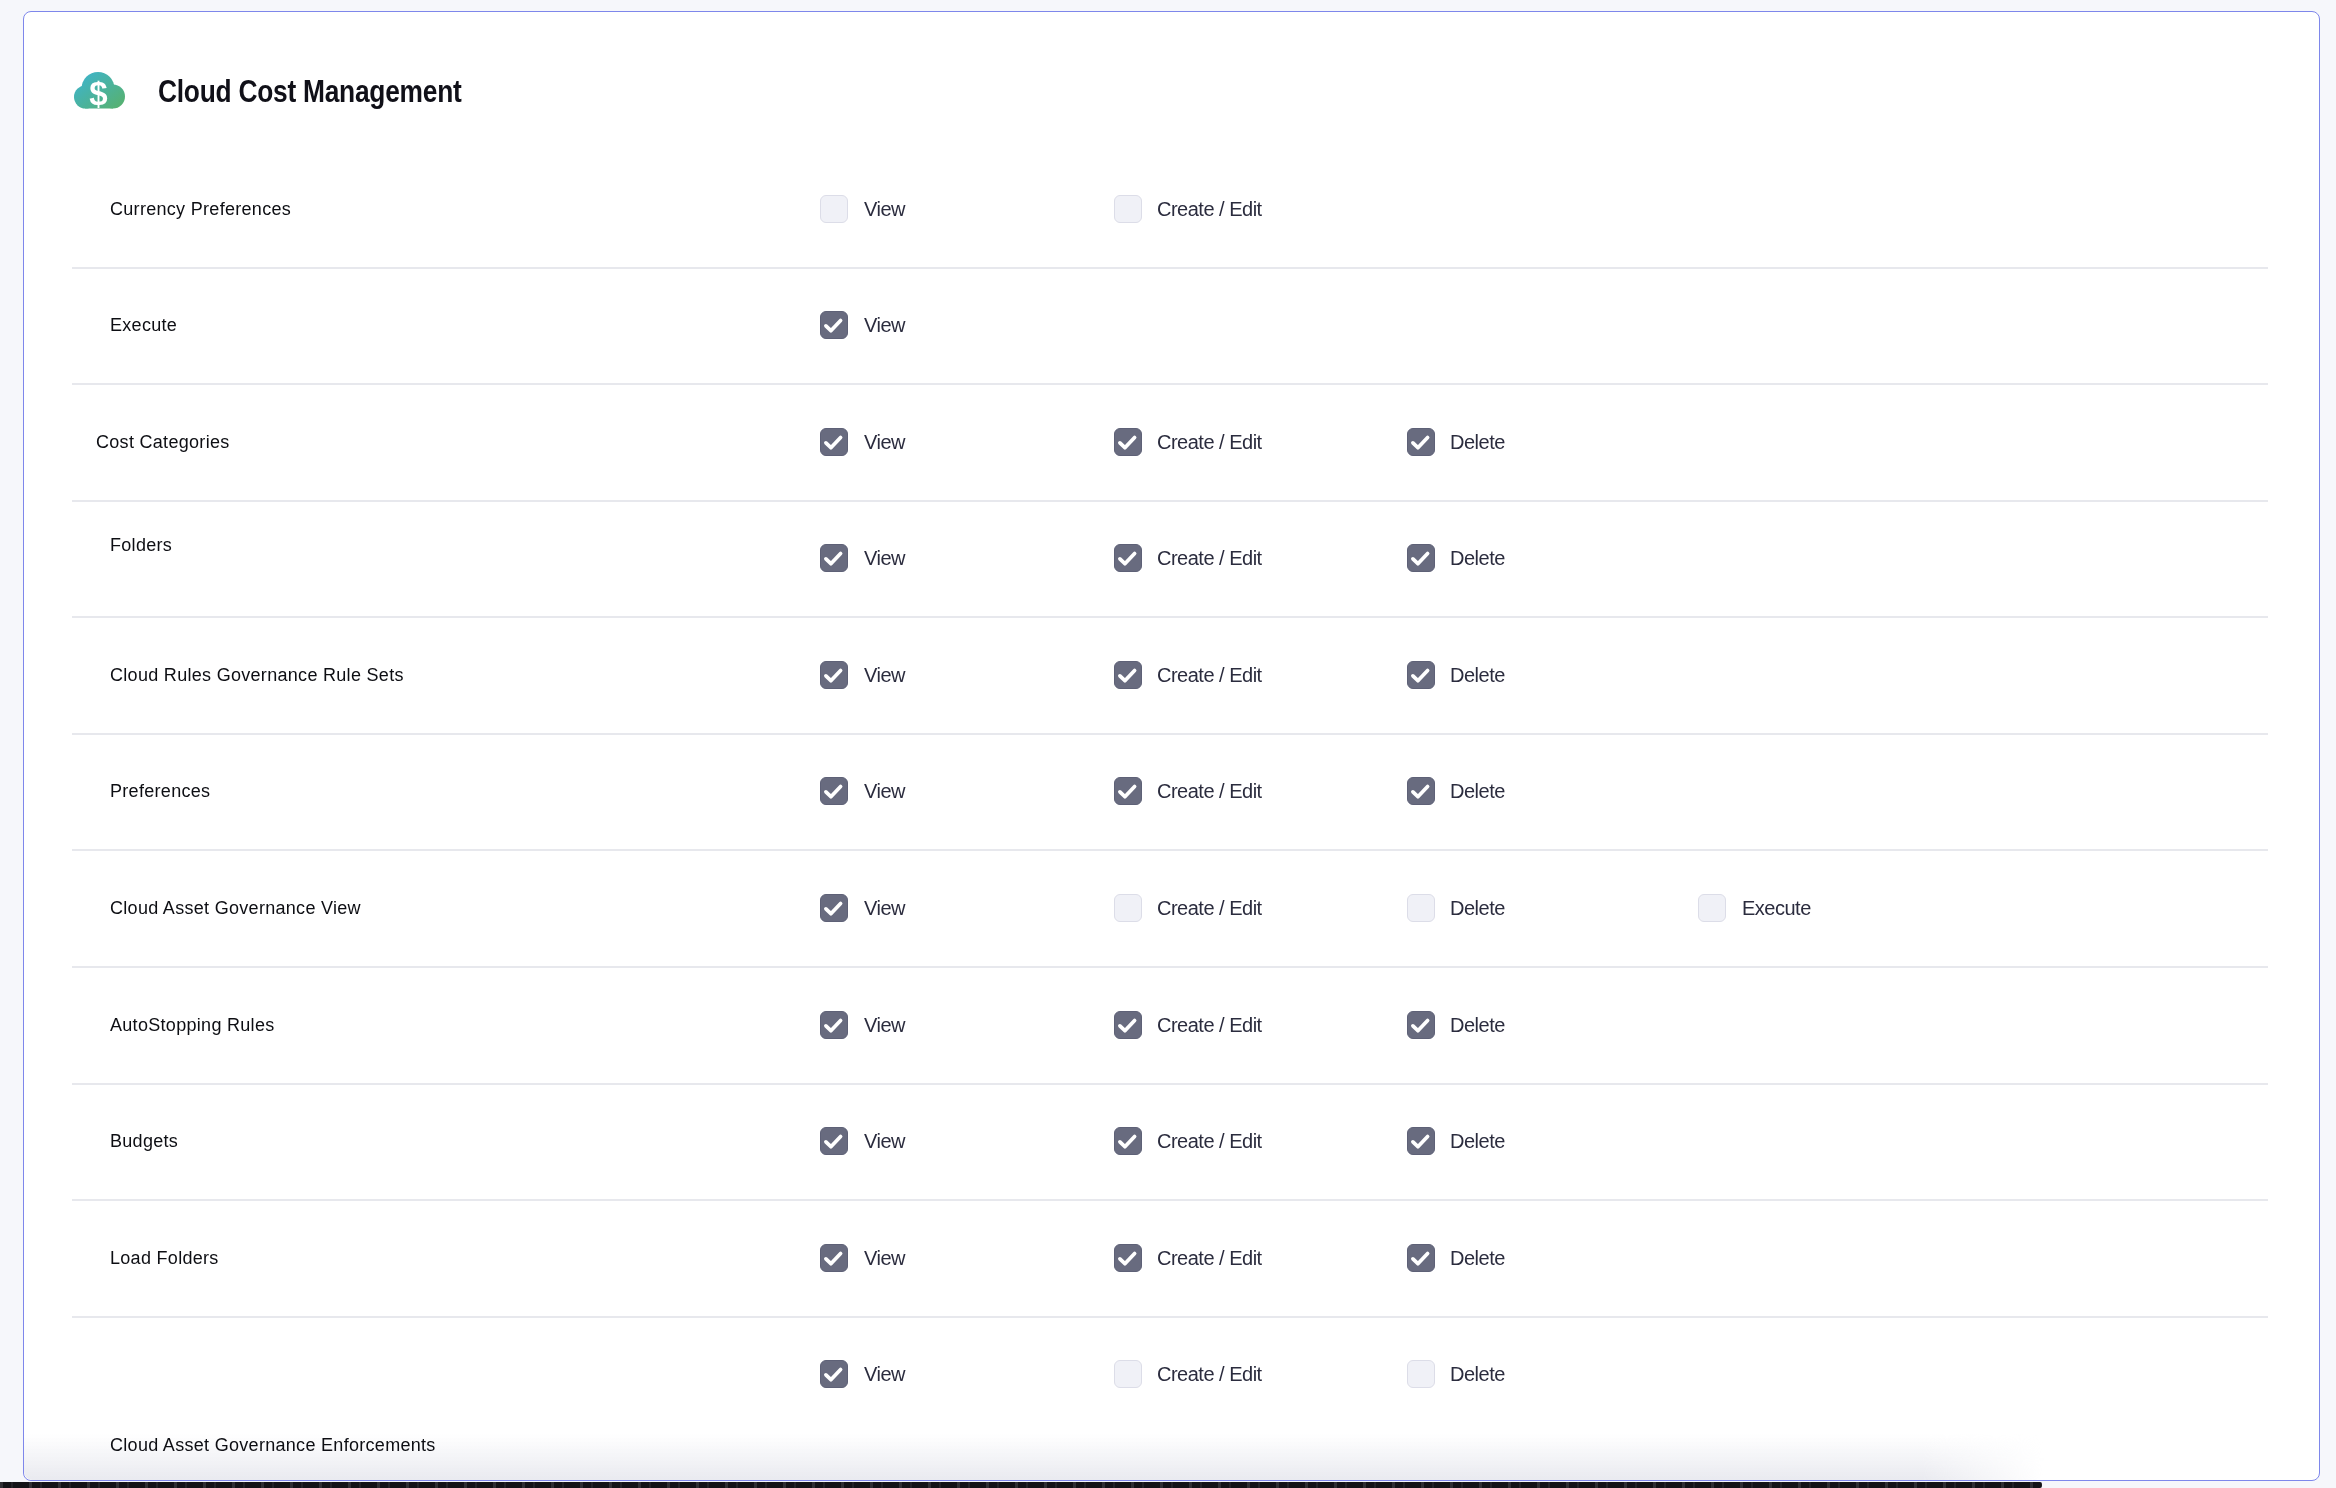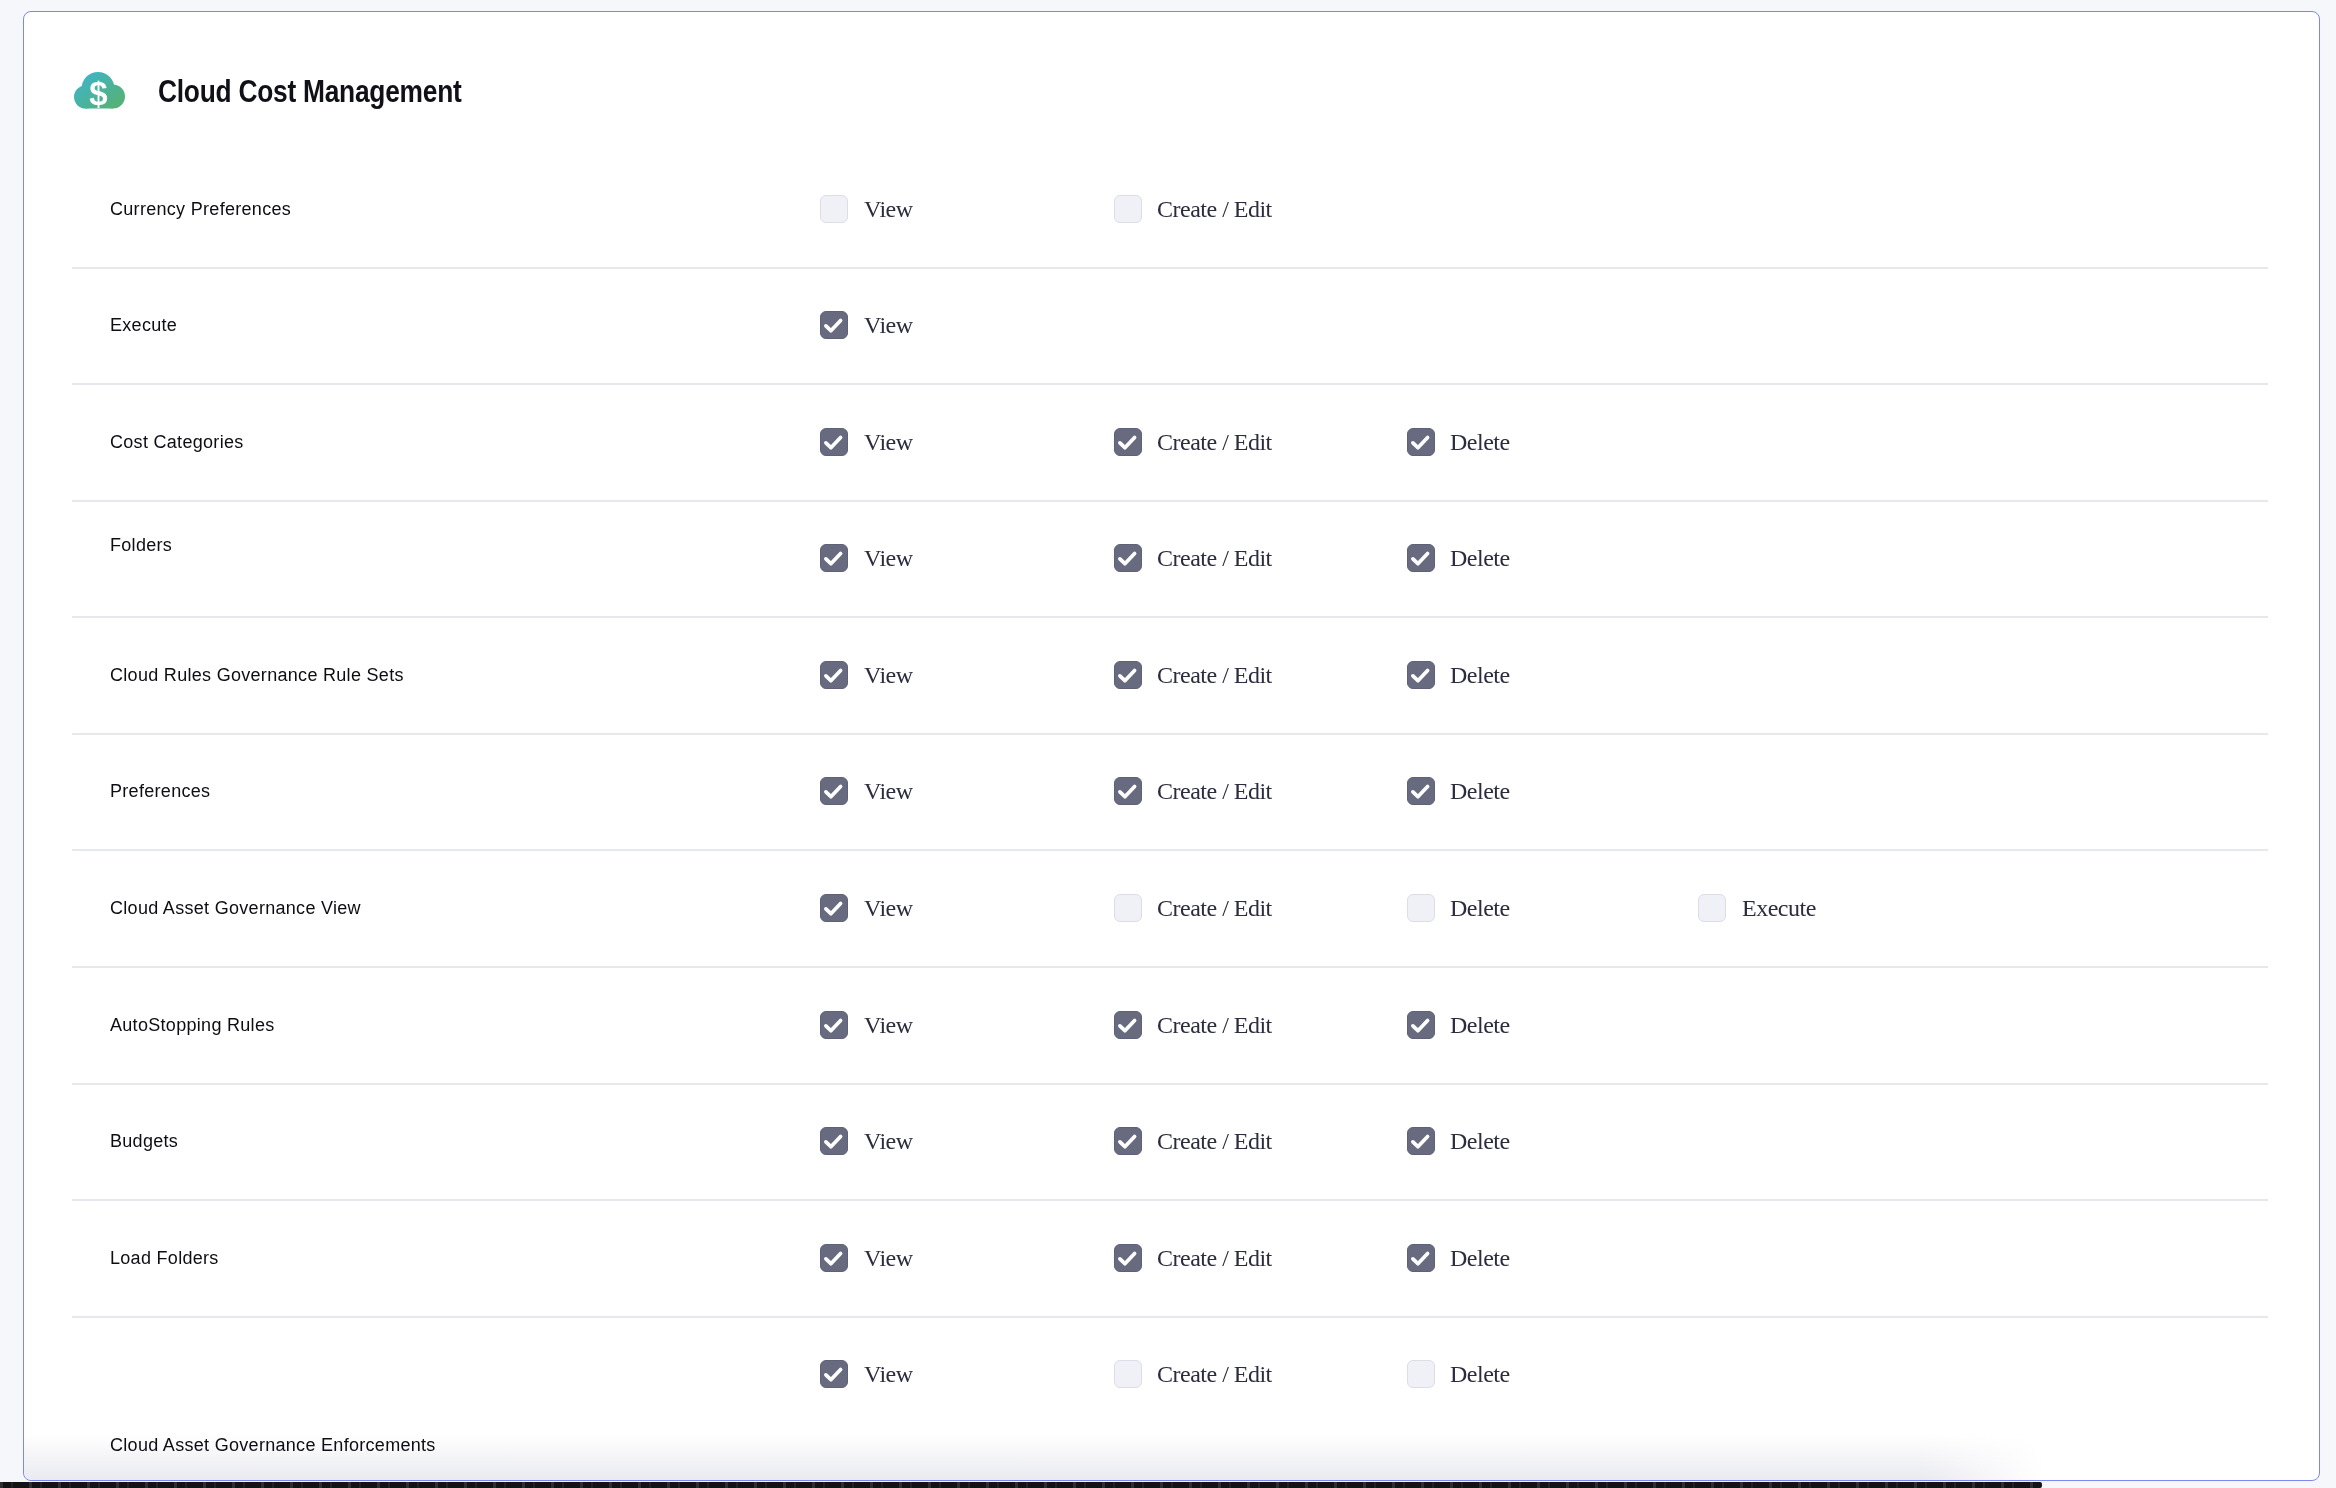--- a/index.html
+++ b/index.html
@@ -15,21 +15,21 @@
   }
   .title {
     position:absolute; left:158px; top:73px; font-size:31px; font-weight:700;
     color:#101018; line-height:38px; letter-spacing:-0.3px;
     transform:scaleX(0.85) translateZ(0); transform-origin:left center;
   }
   .rowlabel {
     position:absolute; font-size:18px; color:#0d0e13; line-height:34px; letter-spacing:0.3px; transform:translateZ(0);
   }
   .cblabel {
-    position:absolute; font-size:24px; color:#2b2c3e; line-height:36px; letter-spacing:-0.5px; transform:translateZ(0);font-family:Liberation Serif, serif;
+    position:absolute; font-size:20px; color:#2b2c3e; line-height:36px; letter-spacing:-0.5px; transform:translateZ(0);
   }
   .sep { position:absolute; left:72px; width:2196px; height:2px; background:#e7e8ed; }
   .cb {
     position:absolute; width:28px; height:28px; border-radius:6px;
   }
   .cb.on { background:#686b7f; border:1px solid #5e6177; }
   .cb.off { background:#f0f1f7; border:1.5px solid #dcdde8; }
   .cb svg { position:absolute; left:-1px; top:-1px; }
 </style>
 </head>
@@ -59,21 +59,21 @@
     <div class="cblabel" style="left:864px; top:190.6px">View</div>
     <div class="cb off" style="left:1114px; top:194.6px"></div>
     <div class="cblabel" style="left:1157px; top:190.6px">Create / Edit</div>
     <div class="rowlabel" style="left:110px; top:308.2px">Execute</div>
     <div class="cb on" style="left:820px; top:311.2px">
       <svg width="28" height="28" viewBox="0 0 28 28">
         <path d="M5.9 14.9 L10.9 19.7 L20.6 9.5" fill="none" stroke="#ffffff" stroke-width="3.7" stroke-linecap="round" stroke-linejoin="round"></path>
       </svg>
     </div>
     <div class="cblabel" style="left:864px; top:307.2px">View</div>
-    <div class="rowlabel" style="left:110px; top:424.7px">Cost Categories</div>
+    <div class="rowlabel" style="left:96px; top:424.7px">Cost Categories</div>
     <div class="cb on" style="left:820px; top:427.7px">
       <svg width="28" height="28" viewBox="0 0 28 28">
         <path d="M5.9 14.9 L10.9 19.7 L20.6 9.5" fill="none" stroke="#ffffff" stroke-width="3.7" stroke-linecap="round" stroke-linejoin="round"></path>
       </svg>
     </div>
     <div class="cblabel" style="left:864px; top:423.7px">View</div>
     <div class="cb on" style="left:1114px; top:427.7px">
       <svg width="28" height="28" viewBox="0 0 28 28">
         <path d="M5.9 14.9 L10.9 19.7 L20.6 9.5" fill="none" stroke="#ffffff" stroke-width="3.7" stroke-linecap="round" stroke-linejoin="round"></path>
       </svg>

